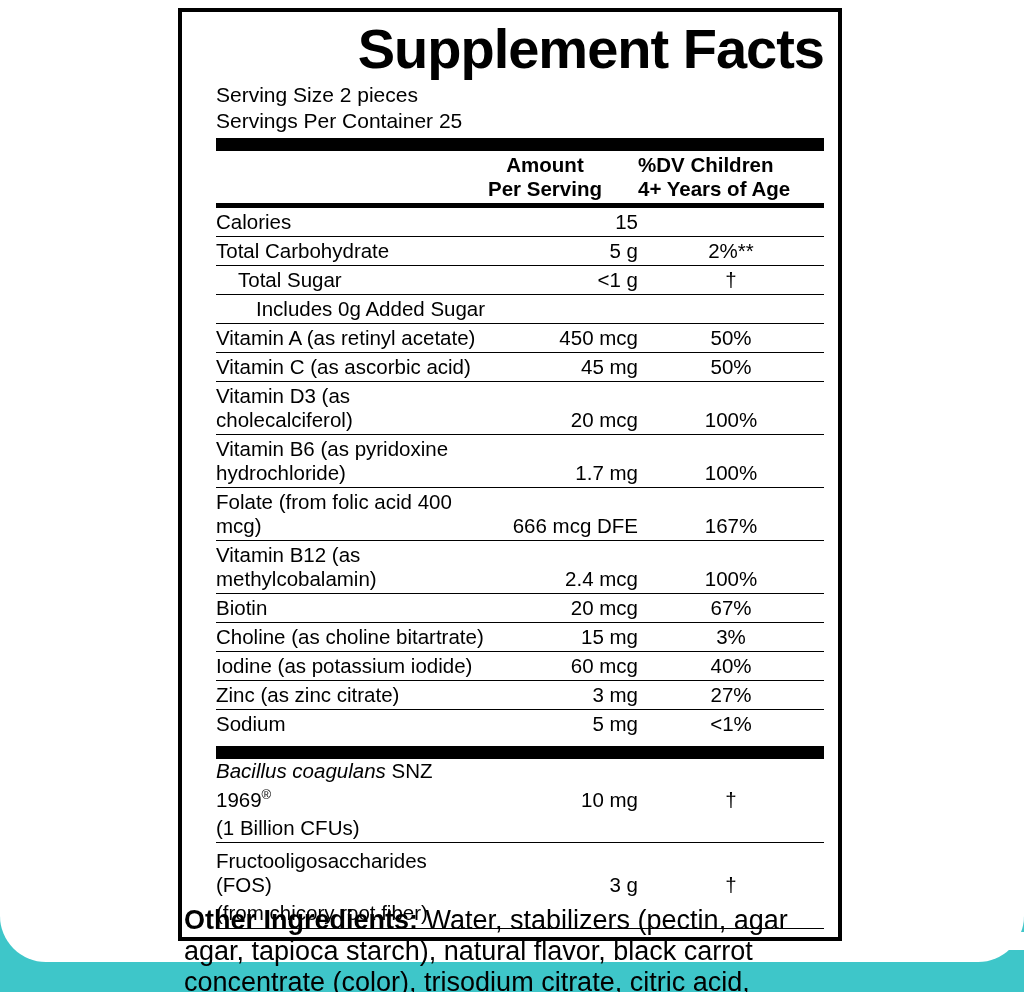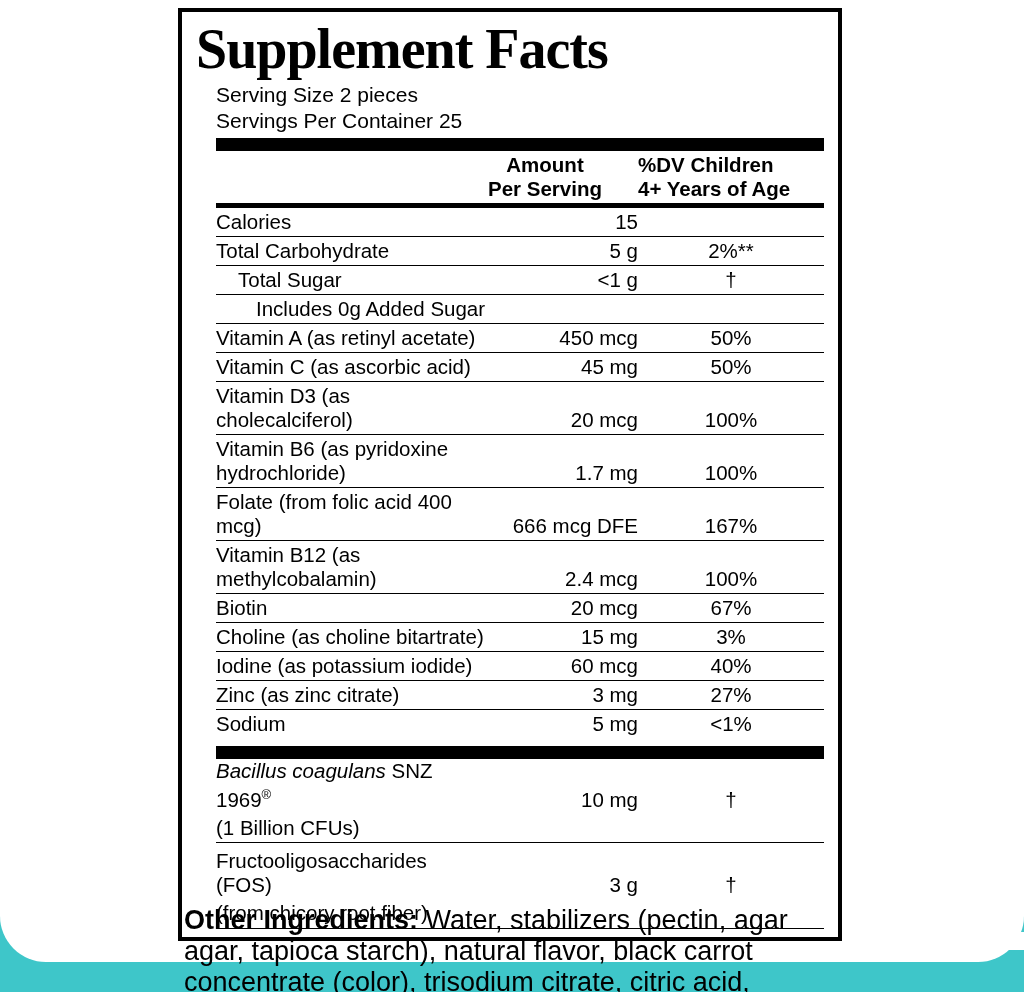--- a/index.html
+++ b/index.html
@@ -43,24 +43,23 @@
     background: #ffffff;
     z-index: 3;
     padding: 4px 14px 8px 14px;
   }
 
   .sf-title {
     font-size: 56px;
     line-height: 62px;
     font-weight: bold;
     letter-spacing: -1px;
-    text-align: left;
+    text-align: right;
     margin: 2px 0 2px 0;
     white-space: nowrap;
-    font-family: Liberation Serif, serif;
   }
 
   .serving-line {
     font-size: 21px;
     line-height: 26px;
     margin-left: 20px;
   }
 
   .rule-thick {
     height: 13px;

